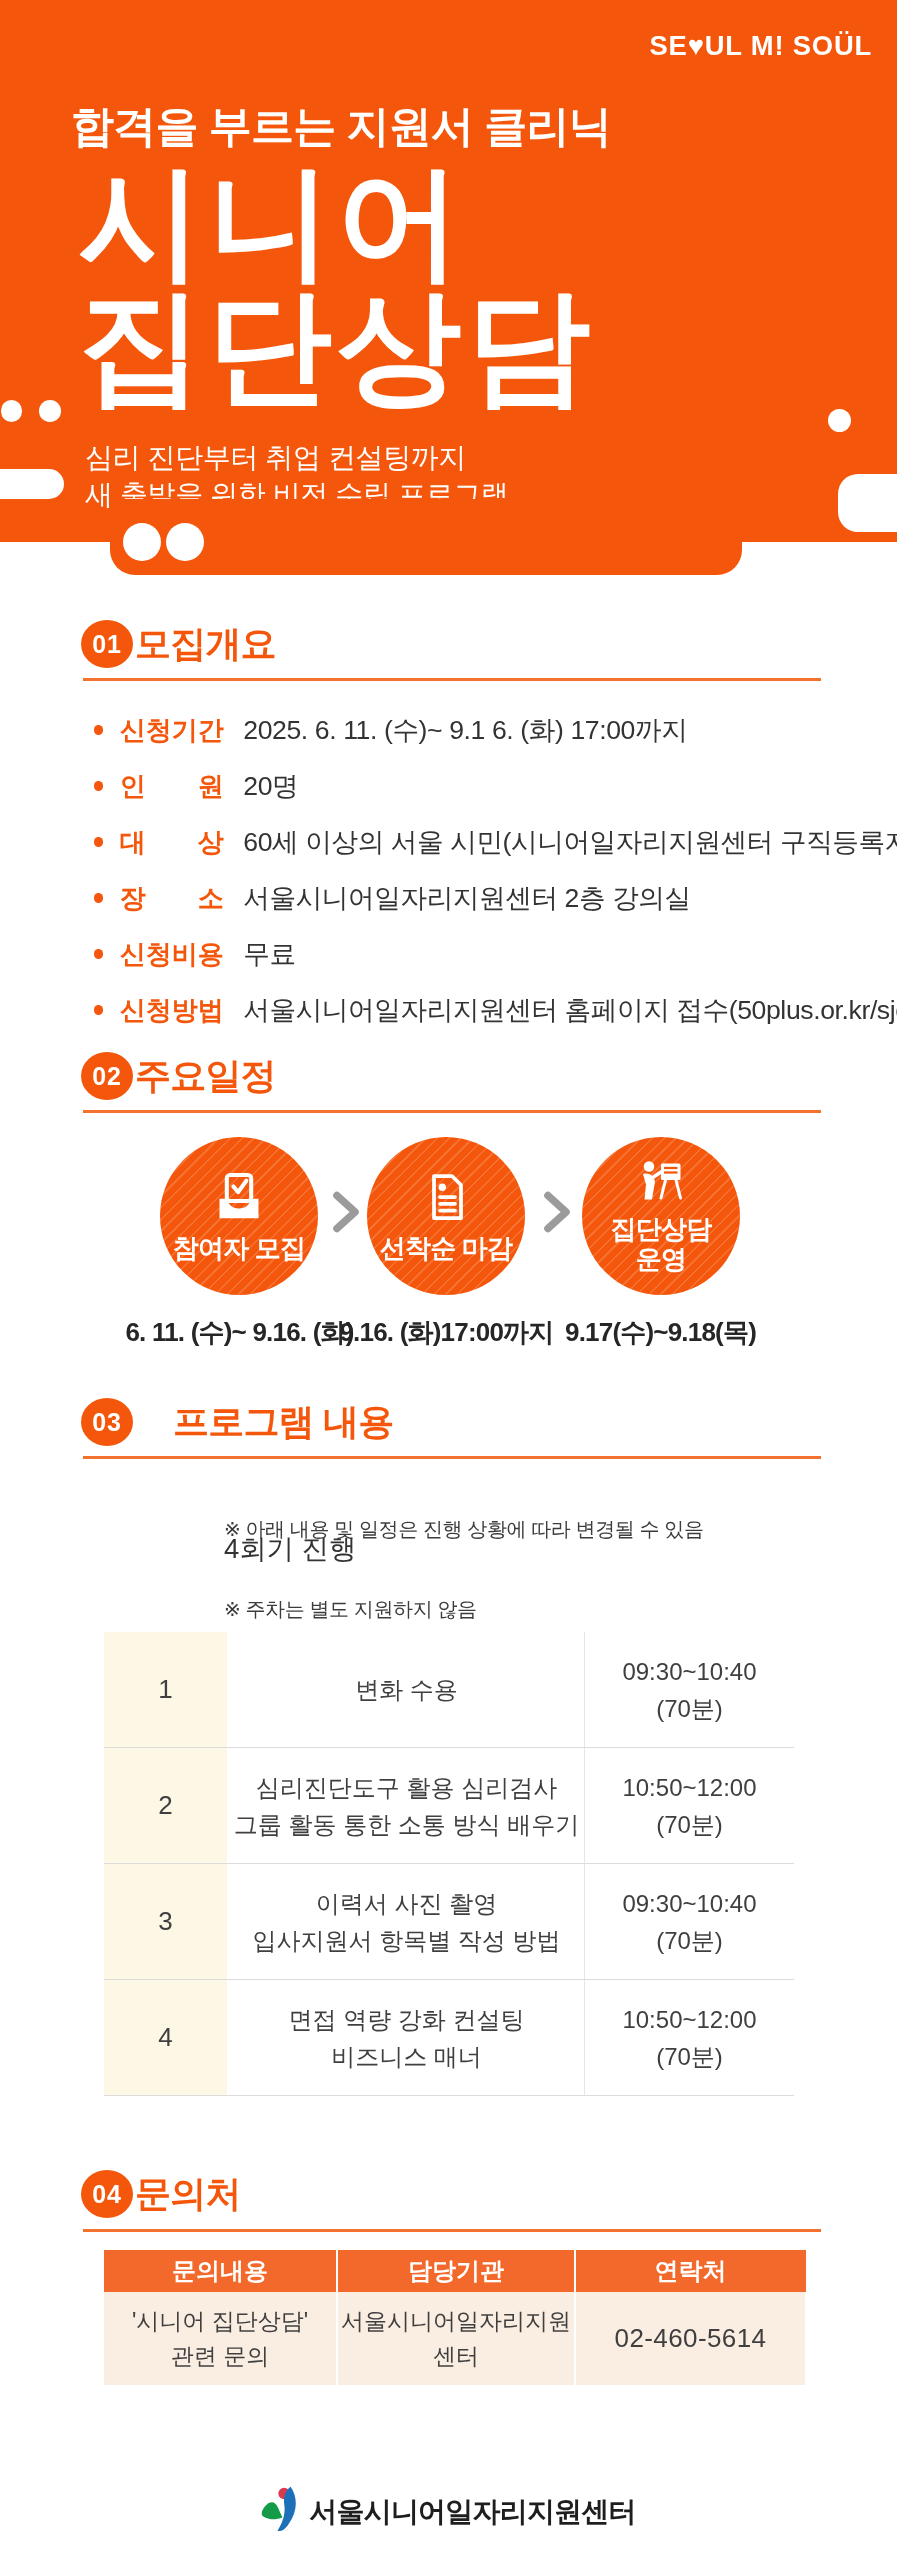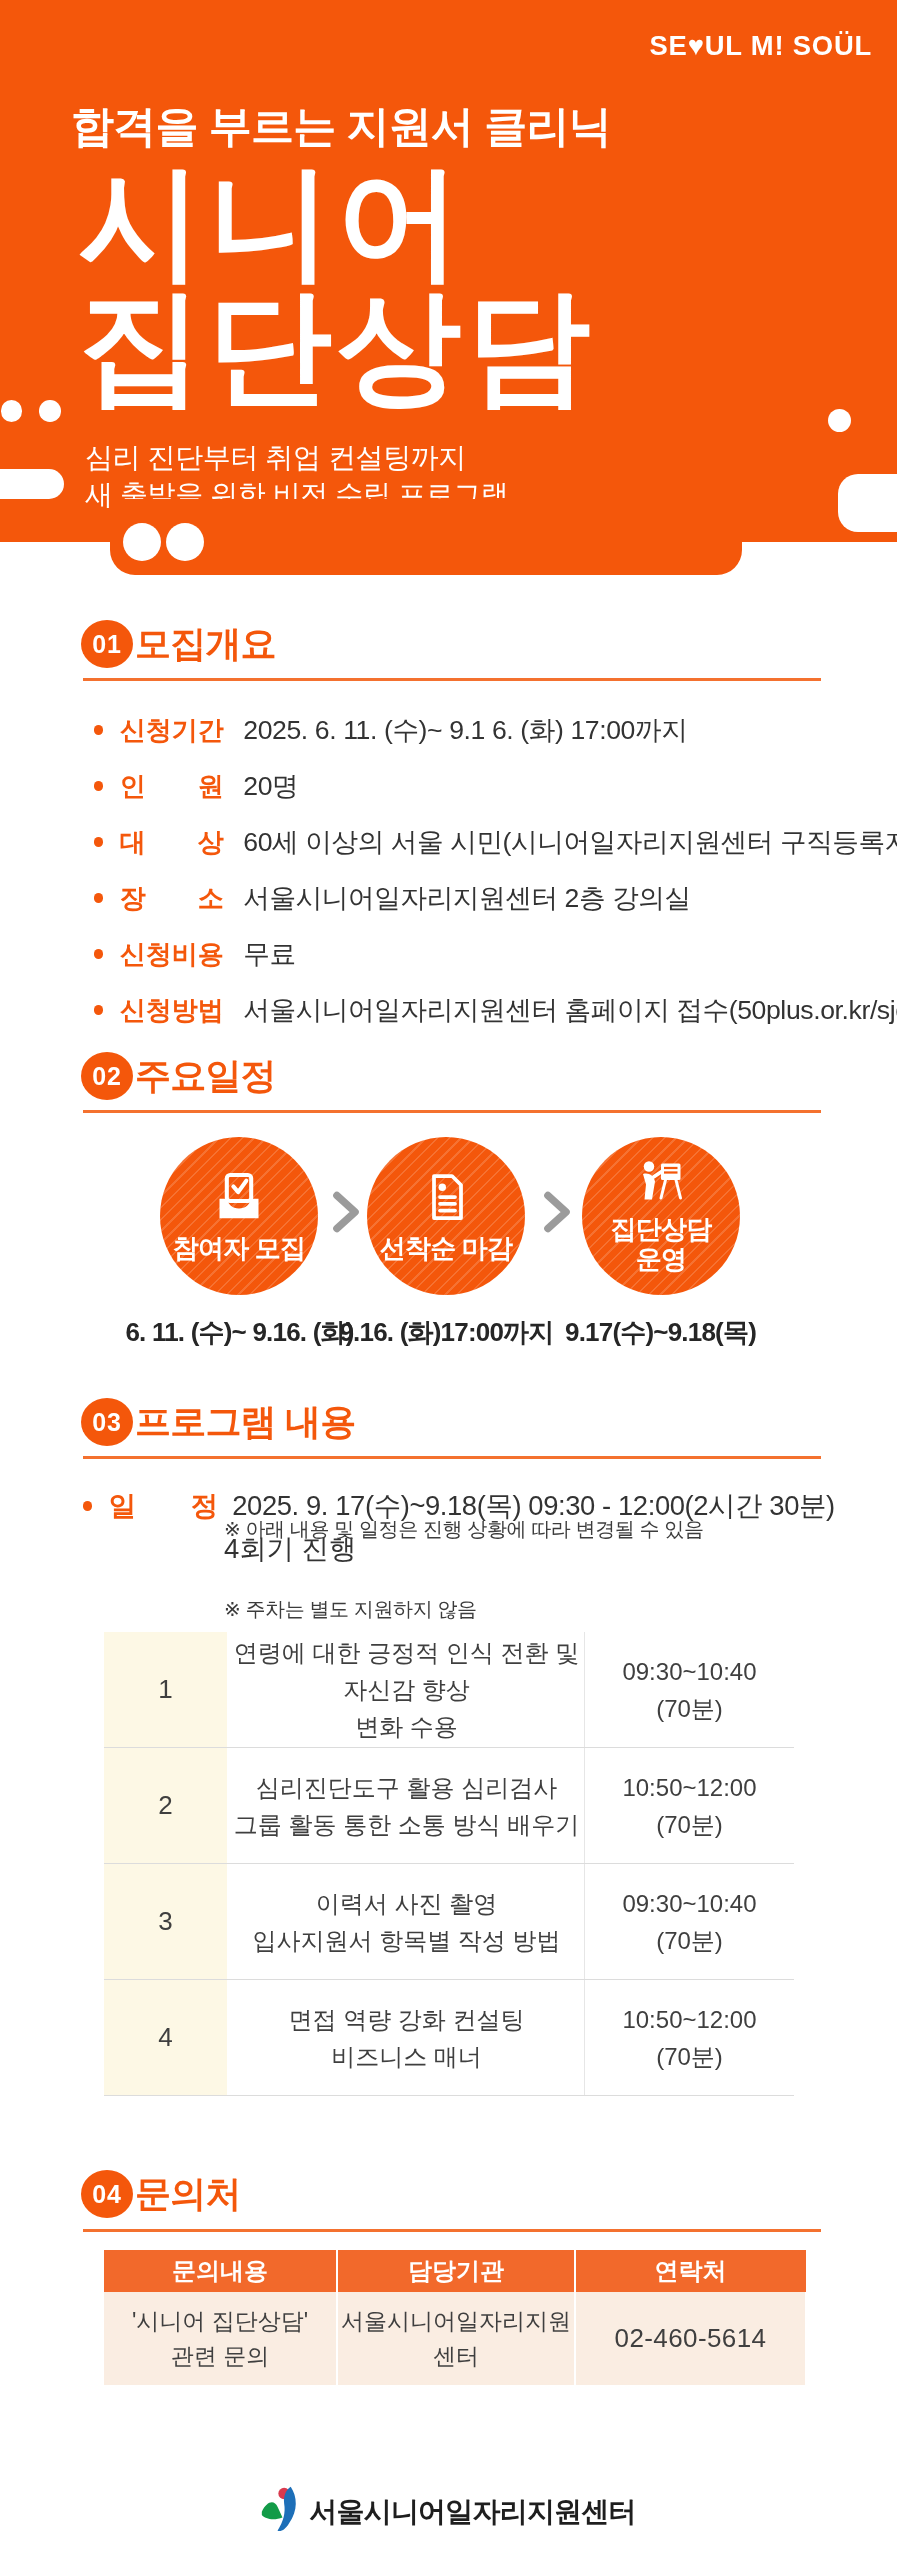--- a/index.html
+++ b/index.html
@@ -195,40 +195,34 @@
   <span class="chev" style="left:538px;">
     <svg width="38" height="50" viewBox="0 0 46 60">
         <polyline points="12,10 34,30 12,50" fill="none" stroke="#9B9B9B" stroke-width="9" stroke-linecap="round" stroke-linejoin="round"></polyline>
       </svg>
   </span>
 
   <div class="step-date" style="left:98px;">6. 11. (수)~ 9.16. (화)</div>
   <div class="step-date" style="left:305px;">9.16. (화)17:00까지</div>
   <div class="step-date" style="left:519px;">9.17(수)~9.18(목)</div>
 
-  <div class="sec-head" style="top:1398px;">
+  <div class="sec-head" style="top:1398px;gap:38px;">
     <div class="sec-num">03</div>
     <div class="sec-title">프로그램 내용</div>
   </div>
   <div class="sec-line" style="top:1456px;"></div>
 
-  <div class="sched-row">
-    <span class="b-dot"></span>
-    <span class="b-label" style="font-size:27.4px;">일　　정</span>
-    <span class="b-val">2025. 9. 17(수)~9.18(목) 09:30 - 12:00(2시간 30분)</span>
-  </div>
   <div class="sched-2">4회기 진행</div>
   <div class="note" style="top:1516px;">※ 아래 내용 및 일정은 진행 상황에 따라 변경될 수 있음</div>
   <div class="note" style="top:1596px;">※ 주차는 별도 지원하지 않음</div>
 
   <div class="ptable">
     <div class="prow body">
       <div class="c1">1</div>
       <div>
-          <span>연령에 대한 긍정적 인식 전환 및 자신감 향상</span>
           <span>변화 수용</span>
         </div>
       <div>
           <span>09:30~10:40</span>
           <span>(70분)</span>
         </div>
     </div>
     <div class="prow body">
       <div class="c1">2</div>
       <div>

